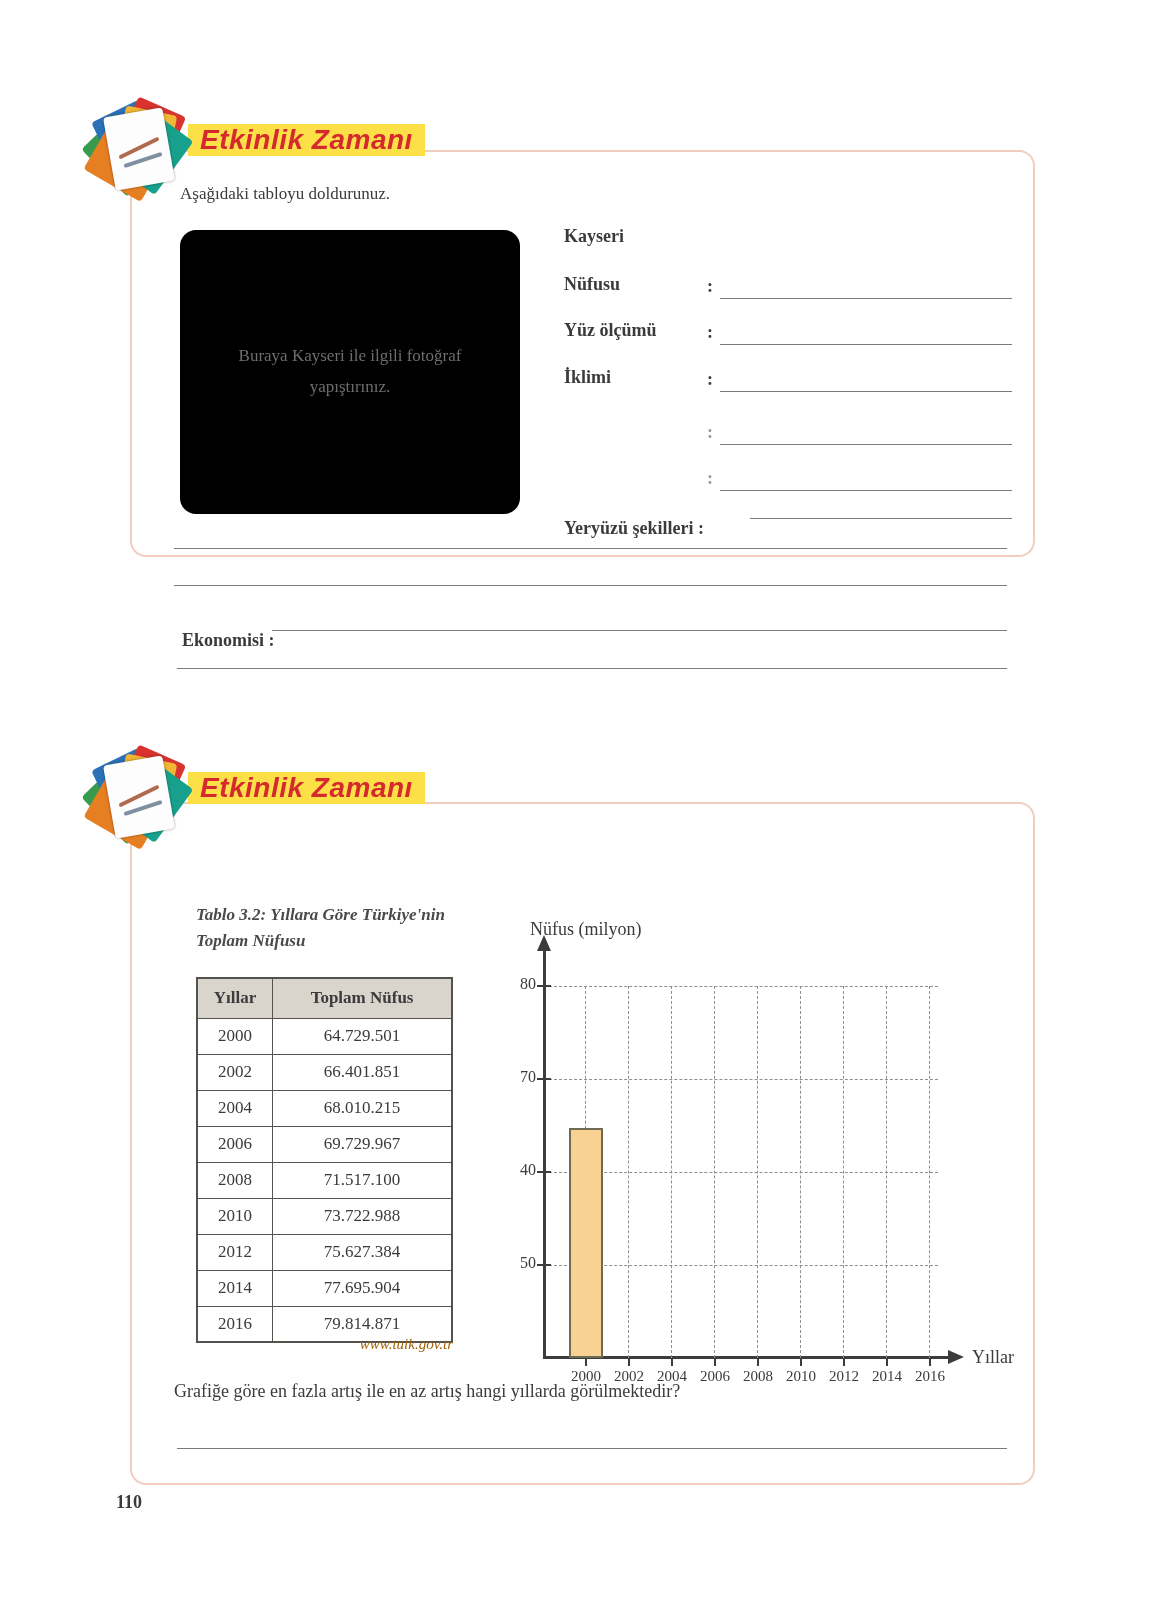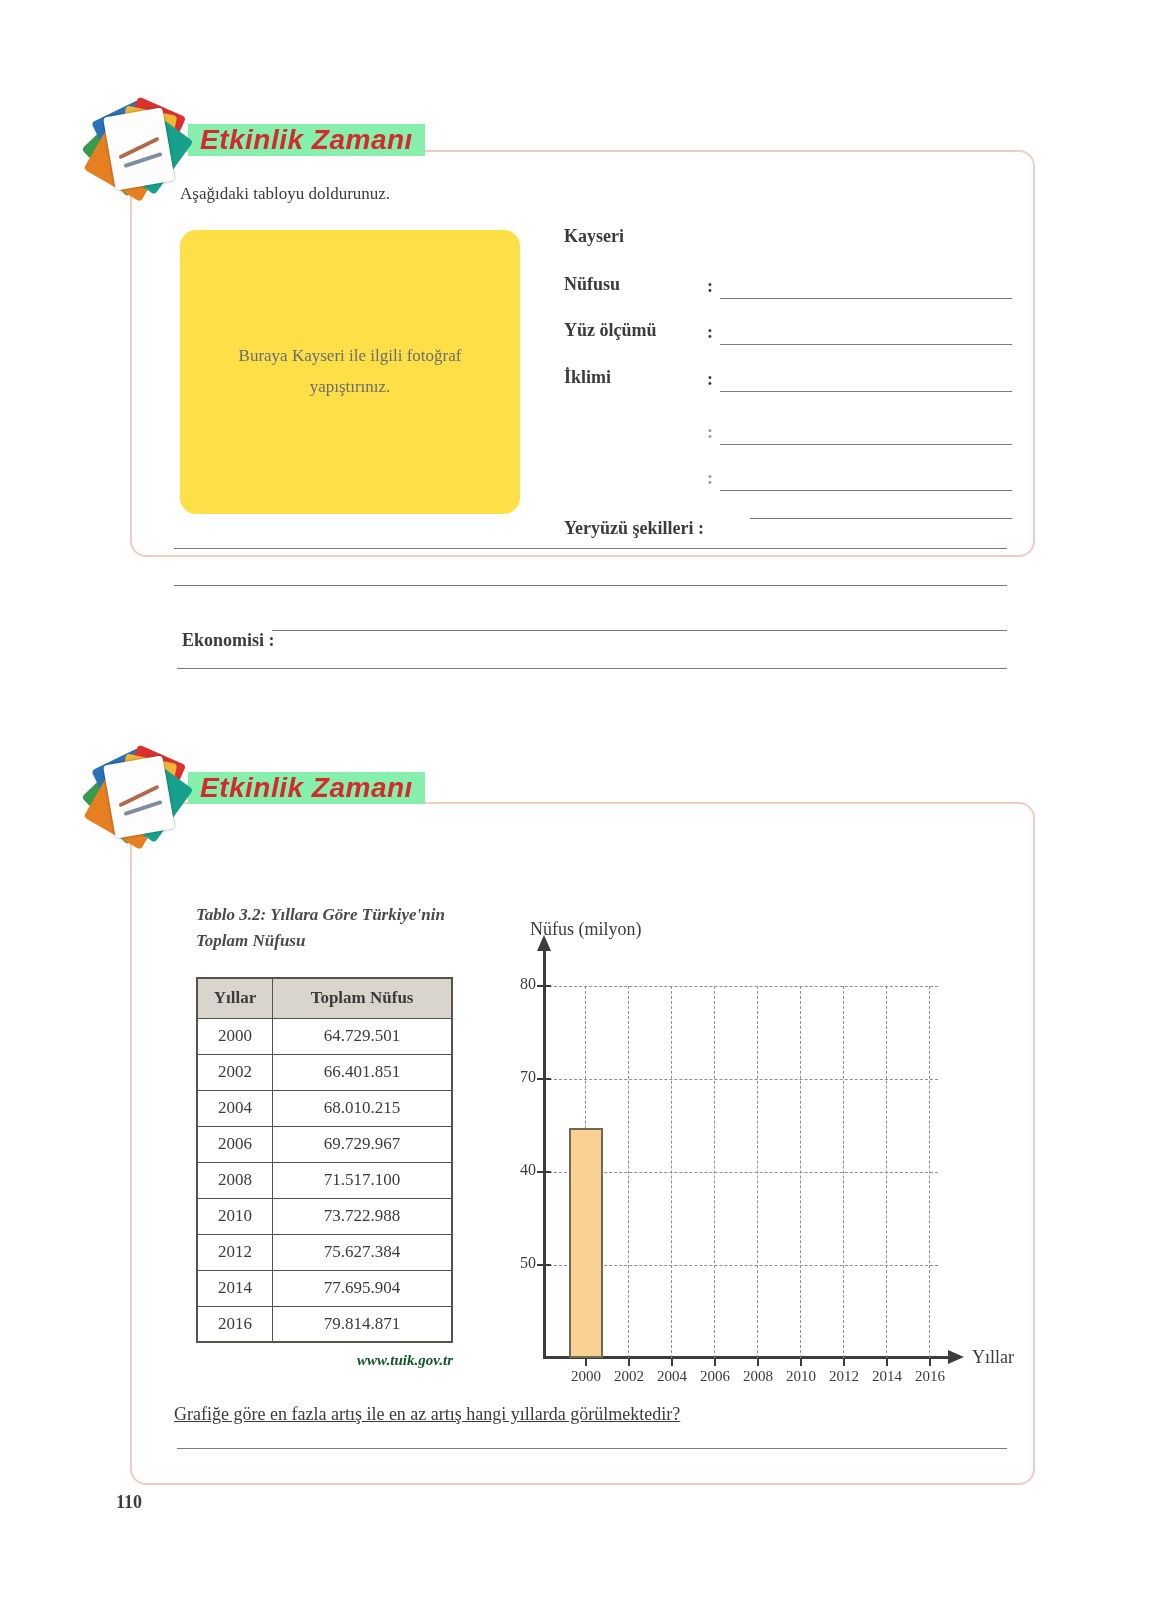--- a/index.html
+++ b/index.html
@@ -6,21 +6,21 @@
   body { width:1163px; height:1616px; position:relative; background:#ffffff;
          font-family:"Liberation Serif", serif; color:#3b3b3b; }
   .page { position:absolute; inset:0; }
 
   
   .card { position:absolute; left:130px; width:905px; border:2px solid #f0cdbd;
           border-radius:16px; background:#fff; }
   #card1 { top:150px; height:407px; }
   #card2 { top:802px; height:683px; }
 
-  .activity-title { position:absolute; left:188px; z-index:3; background:#86efac; padding:0 12px;
+  .activity-title { position:absolute; left:188px; z-index:3; background:#fde047; padding:0 12px;
           font-family:"Liberation Sans", sans-serif; font-style:italic; font-weight:bold;
           font-size:28px; color:#d42a2e; letter-spacing:.5px; }
   #title1 { top:124px; } #title2 { top:772px; }
 
   
   .stack-icon { position:absolute; left:93px; width:96px; height:102px; z-index:4; }
   #icon1 { top:100px; } #icon2 { top:748px; }
   .sheet { position:absolute; width:52px; height:66px; border-radius:4px; }
   .sh-red    { left:30px; top:4px;  background:#d8332f; transform:rotate(24deg); }
   .sh-blue   { left:10px; top:8px;  background:#2a71b8; transform:rotate(-26deg); }
@@ -33,33 +33,33 @@
   .pencil  { position:absolute; height:4px; border-radius:2px; }
   .p1 { left:24px; top:46px; width:44px; background:#b26a4f; transform:rotate(-26deg); }
   .p2 { left:30px; top:58px; width:40px; background:#7f8fa0; transform:rotate(-18deg); }
 
   .txt  { position:absolute; font-size:18px; color:#3b3b3b; }
   .bold { font-weight:bold; }
   .underline { position:absolute; border-bottom:1.6px solid #7a7a7a; }
 
   
   .photo-box { position:absolute; left:48px; top:78px; width:340px; height:284px;
-               background:#fde047; border-radius:16px; display:flex; align-items:center;
+               background:#000000; border-radius:16px; display:flex; align-items:center;
                justify-content:center; text-align:center; }
   .photo-box span { font-size:17px; color:#6d6d6d; line-height:1.8; width:260px; }
 
   
   .tbl-caption { position:absolute; left:64px; top:98px; width:275px; font-size:17px;
                  font-style:italic; font-weight:bold; color:#4a4a48; line-height:1.55; }
   table.pop-table { position:absolute; left:64px; top:173px; width:257px;
                     border-collapse:collapse; border:2.5px solid #54524c; }
   .pop-table th { background:#d9d5cd; font-size:17px; height:40px; border:1.5px solid #54524c; }
   .pop-table td { font-size:17px; height:36px; text-align:center; border:1.5px solid #54524c; }
-  .tbl-source { position:absolute; left:64px; top:548px; width:257px; text-align:right;
-                font-size:15px; font-style:italic; font-weight:bold; color:#14532d; }
+  .tbl-source { position:absolute; left:64px; top:532px; width:257px; text-align:right;
+                font-size:15px; font-style:italic; font-weight:normal; color:#a16207; }
 
   
   .chart-layer { position:absolute; inset:0; }
   .axis { position:absolute; background:#3c3c3a; }
   .arrow { position:absolute; width:0; height:0; }
   .hgrid { position:absolute; border-top:1.6px dashed #8f8f8f; }
   .vgrid { position:absolute; border-left:1.6px dashed #8f8f8f; }
   .ytick-label { position:absolute; width:44px; text-align:right; font-size:16px; color:#3b3b3b; }
   .xtick-label { position:absolute; width:46px; text-align:center; font-size:15px; color:#3b3b3b; }
   .tickmark { position:absolute; background:#3c3c3a; }
@@ -232,18 +232,18 @@
         <div class="xtick-label" style="left: 689px; top: 564px;">2012</div>
         <div class="vgrid" style="left: 754px; top: 182px; height: 372px;"></div>
         <div class="tickmark" style="left: 754px; top: 555px; width: 2px; height: 7px;"></div>
         <div class="xtick-label" style="left: 732px; top: 564px;">2014</div>
         <div class="vgrid" style="left: 797px; top: 182px; height: 372px;"></div>
         <div class="tickmark" style="left: 797px; top: 555px; width: 2px; height: 7px;"></div>
         <div class="xtick-label" style="left: 775px; top: 564px;">2016</div>
         <div class="bar" style="left: 437px; top: 324px; width: 34px; height: 230px; background: rgb(248, 209, 147);"></div>
       </div>
 
-    <div class="txt" style="left:42px; top:600px;text-decoration:underline;">Grafiğe göre en fazla artış ile en az artış hangi yıllarda görülmektedir?</div>
+    <div class="txt" style="left:42px; top:577px;">Grafiğe göre en fazla artış ile en az artış hangi yıllarda görülmektedir?</div>
     <div class="underline" style="left:45px; top:644px; width:830px;"></div>
   </div>
 
   <div class="page-number">110</div>
 </div>
 
 </body></html>

